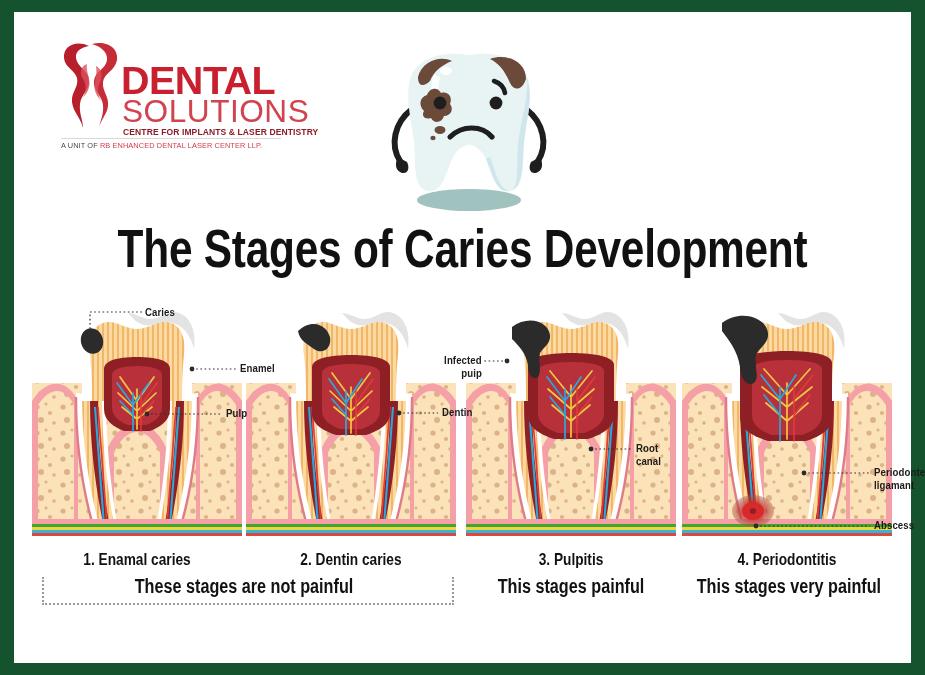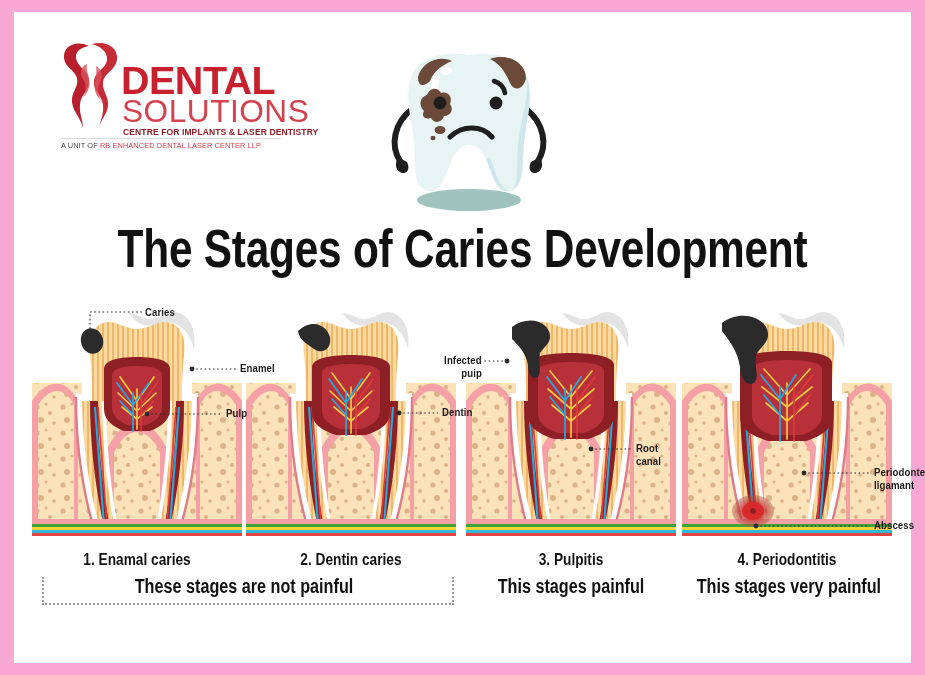--- a/index.html
+++ b/index.html
@@ -1,19 +1,19 @@
 <!DOCTYPE html>
 <html><head>
 <meta charset="utf-8">
 <style>
   html,body{margin:0;padding:0;background:#1c1c1c;}
   body{width:925px;height:675px;overflow:hidden;
        font-family:"Liberation Sans","DejaVu Sans",sans-serif;}
 
-  #frame{position:relative;width:925px;height:675px;background:#f9a8d4;box-sizing:border-box;}
+  #frame{position:relative;width:925px;height:675px;background:#14532d;box-sizing:border-box;}
   #canvas{position:absolute;left:14px;top:12px;width:897px;height:651px;background:#ffffff;}
 
   
   #logo{position:absolute;left:45px;top:26px;width:225px;height:110px;}
   #logo-mark{position:absolute;left:0;top:2px;width:62px;height:90px;}
   #logo-dental{position:absolute;left:62px;top:24px;font-weight:bold;font-size:38px;
       letter-spacing:-0.5px;color:#c8202f;line-height:1;
       font-family:"Liberation Sans",sans-serif;transform:scaleX(1.04);transform-origin:left center;}
   #logo-solutions{position:absolute;left:63px;top:58px;font-size:31px;color:#d2434f;
       letter-spacing:0.5px;line-height:1;font-family:"Liberation Sans",sans-serif;

